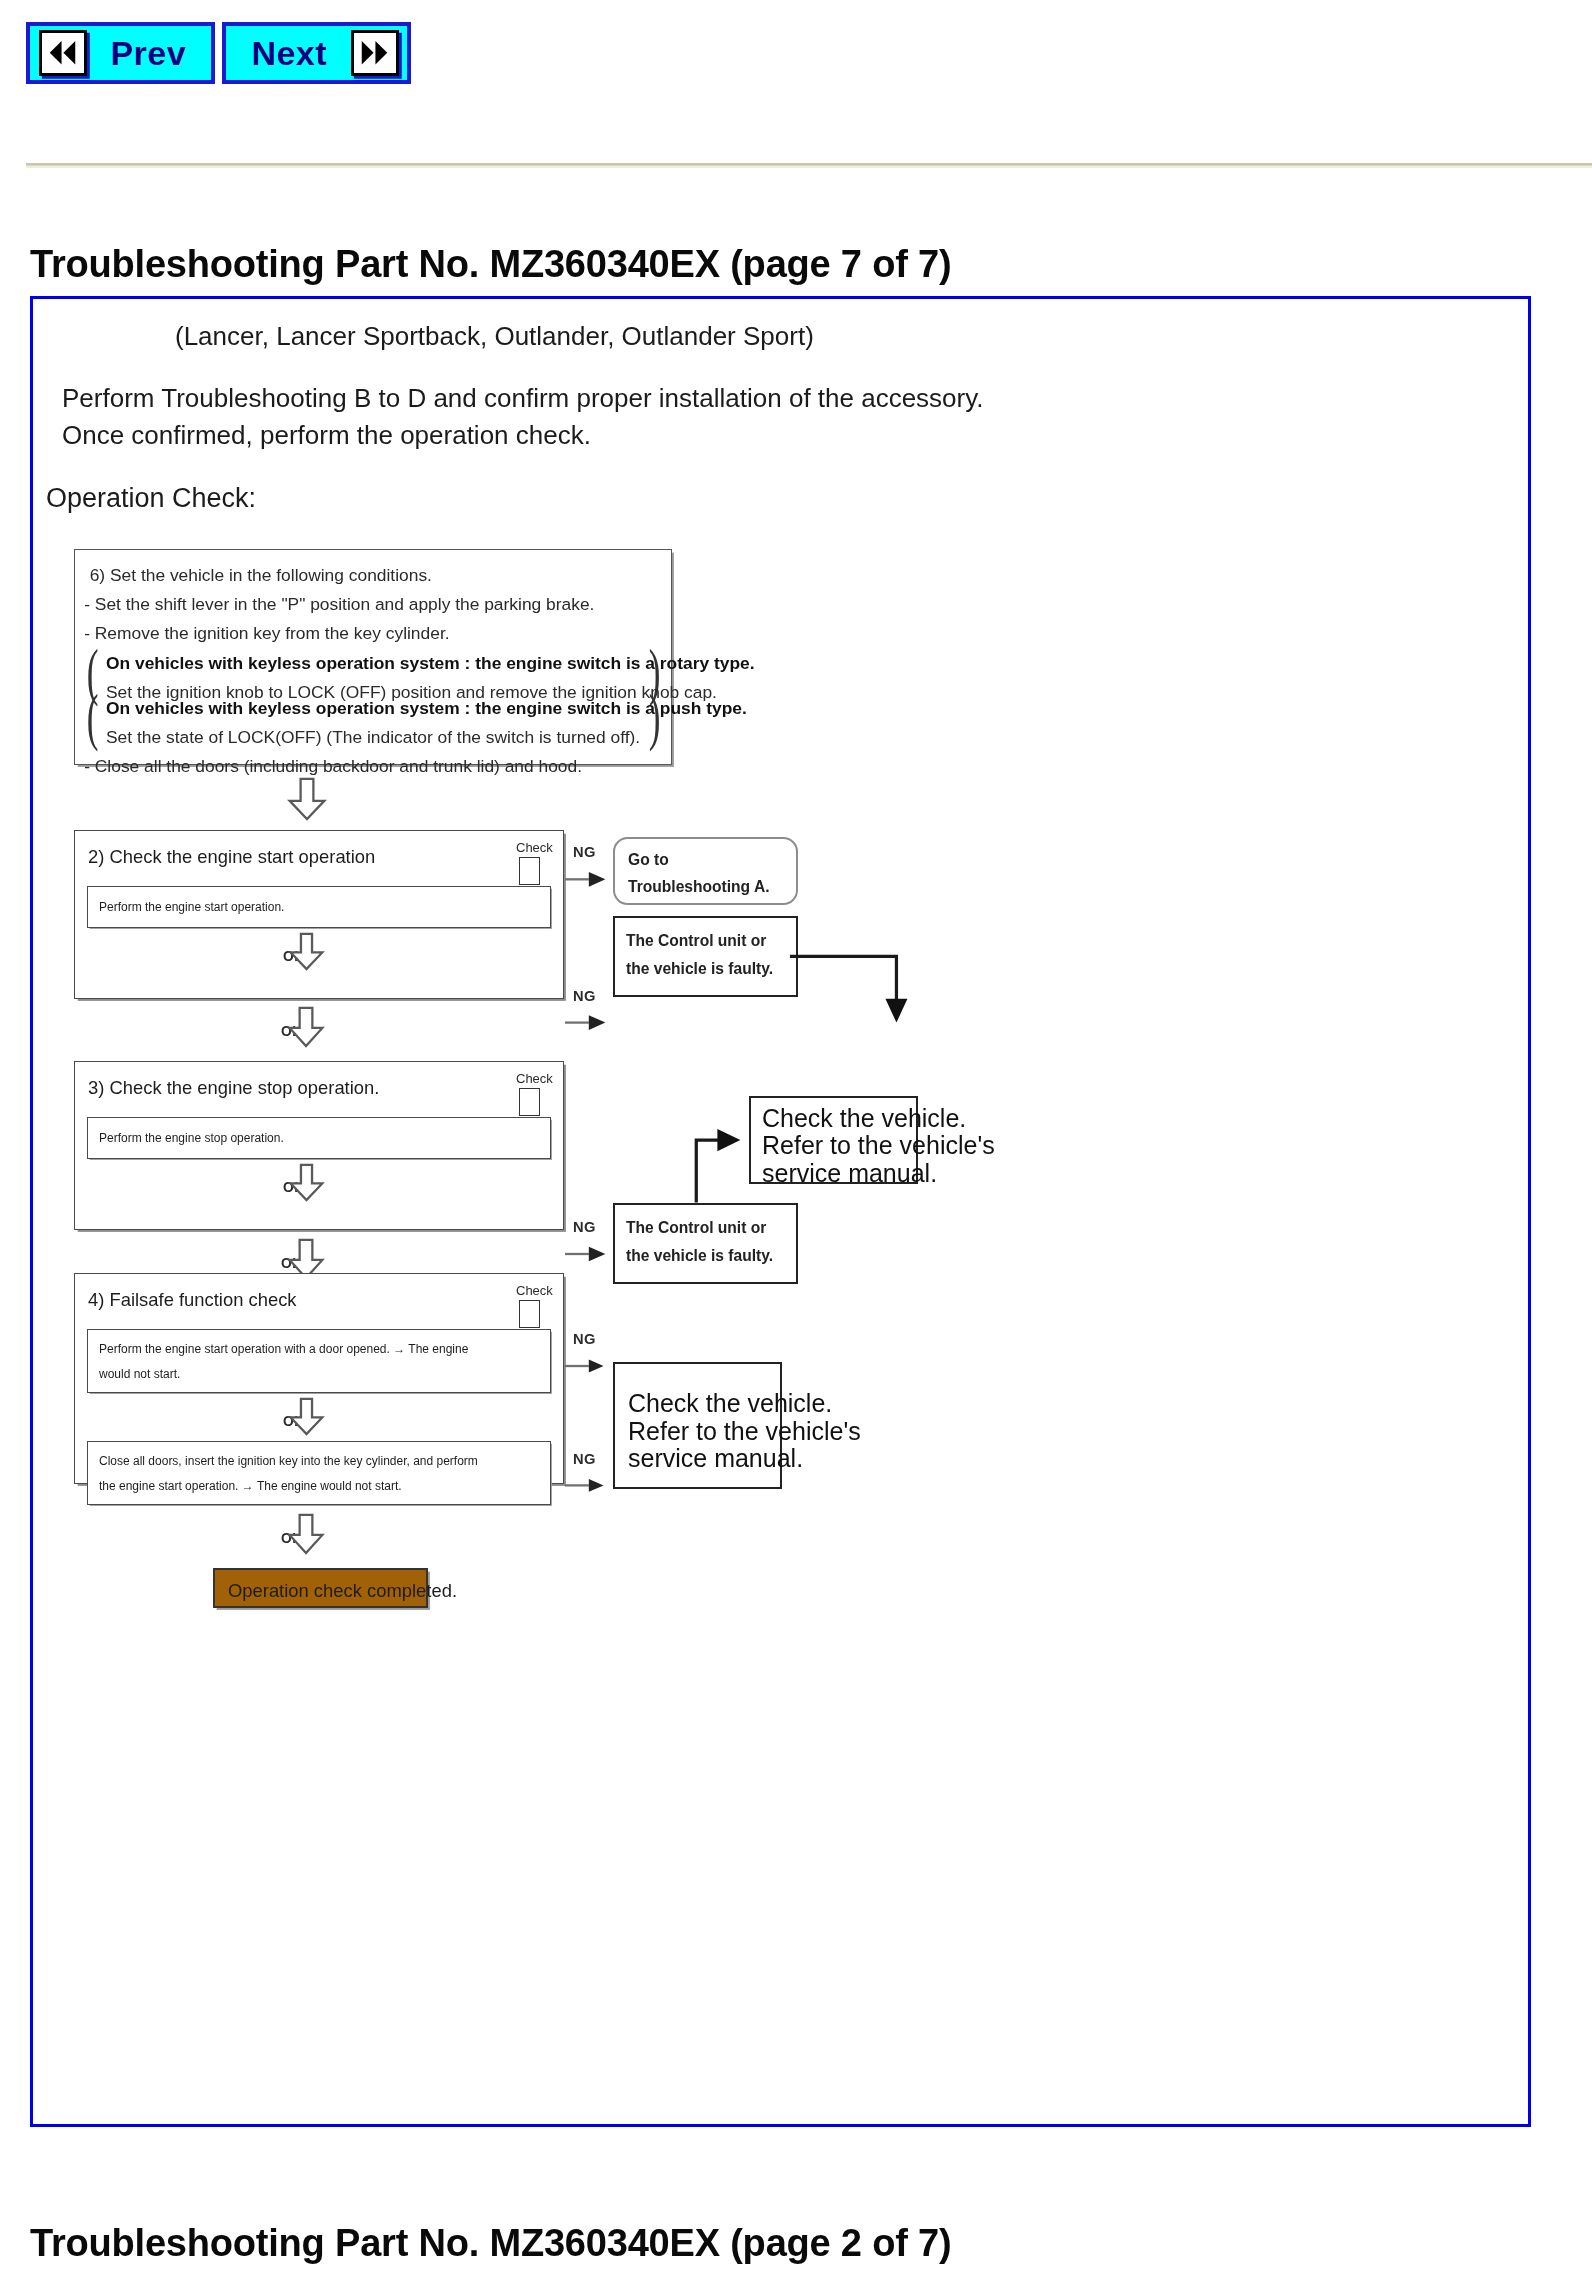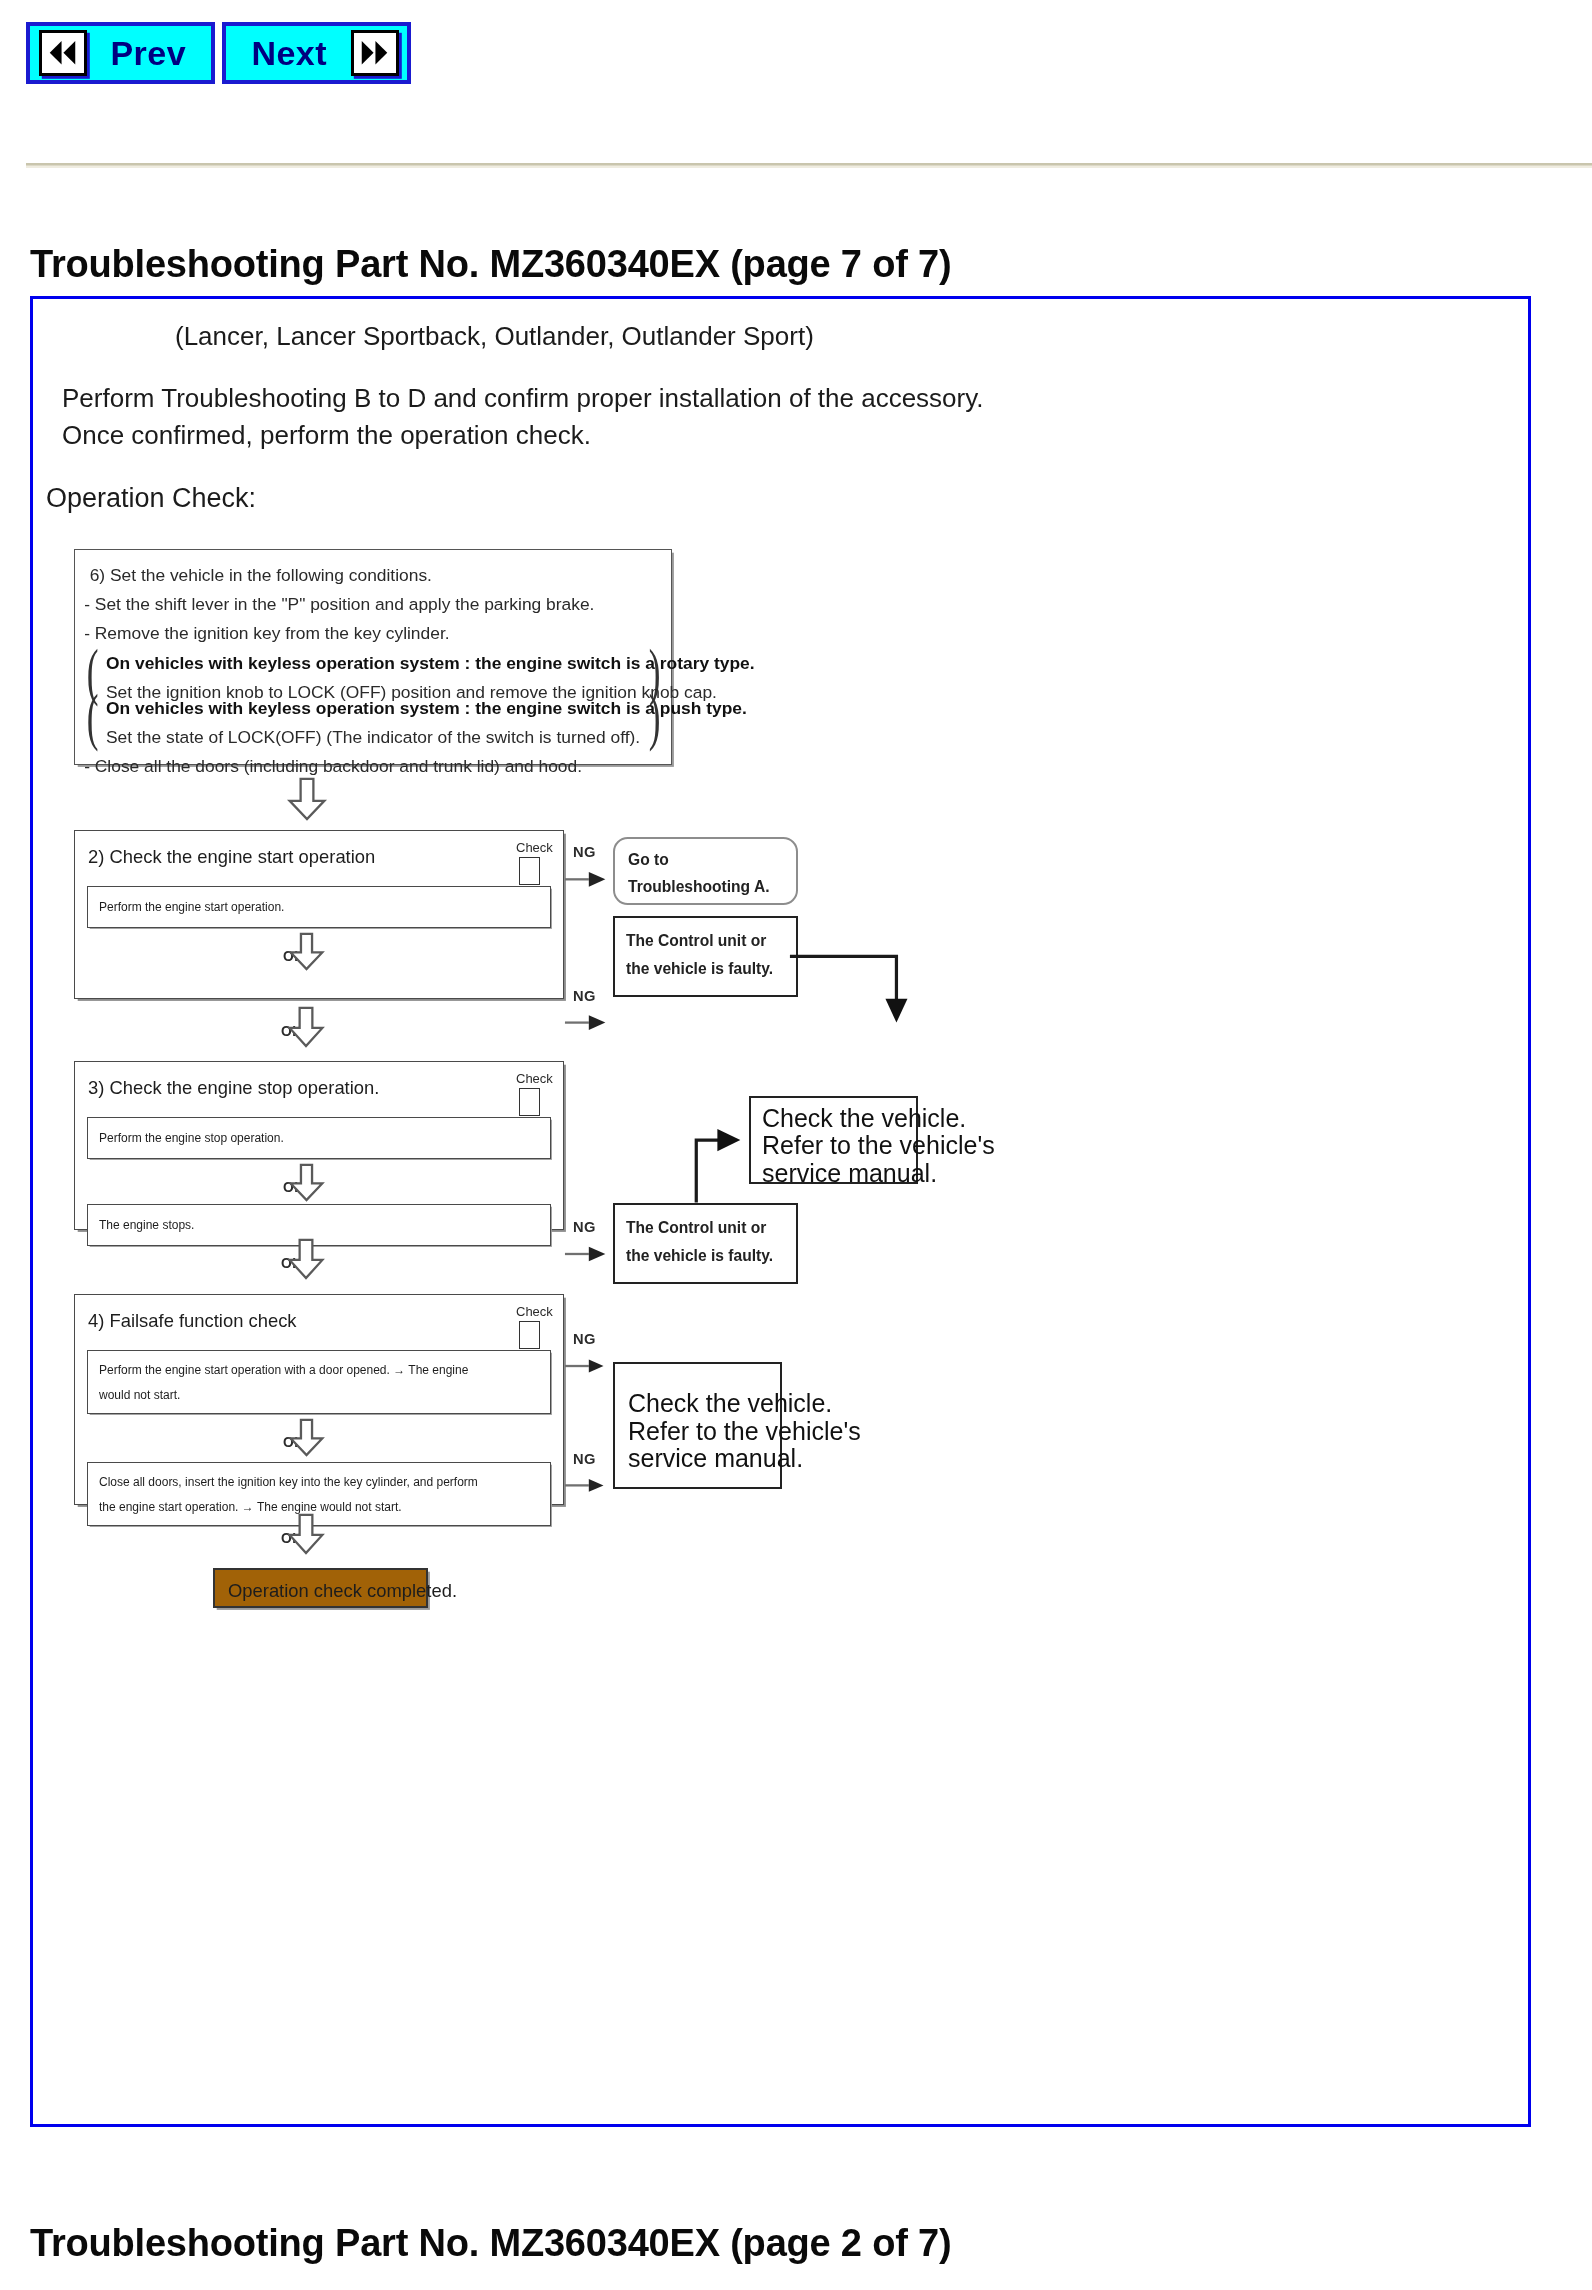--- a/index.html
+++ b/index.html
@@ -191,23 +191,20 @@
       <span class="txt" style="left:11px;top:7.3px;">Perform the engine stop operation.</span>
     </div>
 
     <div class="oklbl" style="left:188px;top:118px;">OK</div>
     <div class="blockarrow" style="left:213px;top:101px;">
       <svg width="37" height="39" viewBox="0 0 40 42">
           <polygon points="14,2 26,2 26,22 37,22 20,40 3,22 14,22" fill="#ffffff" stroke="#5a5a5a" stroke-width="2.5"></polygon>
         </svg>
     </div>
 
-    <div class="innerbox" style="left:12px;top:142px;width:464px;height:42px;">
-      <span class="txt" style="left:11px;top:7.3px;">The engine stops.</span>
-    </div>
   </div>
 
   <div class="nglbl" style="left:540px;top:920px;">NG</div>
 
   <svg class="conn" style="left:0;top:0;width:1501px;height:1831px;" viewBox="0 0 1634 1994" width="1501" height="1831">
     <line x1="579" y1="1040" x2="605" y2="1040" stroke="#707070" stroke-width="2.5"></line>
     <polygon points="605,1032 623,1040 605,1048" fill="#222"></polygon>
   </svg>
 
   <div class="resbox" style="left:571px;top:904px;width:185px;height:81px;">
@@ -226,21 +223,21 @@
     <span class="rtxt rbig" style="left:11px;top:58px;">service manual.</span>
   </div>
 
   <div class="oklbl" style="left:228px;top:957px;">OK</div>
   <div class="blockarrow" style="left:253px;top:939px;">
     <svg width="40" height="42" viewBox="0 0 44 46">
         <polygon points="15,2 29,2 29,24 40,24 22,44 4,24 15,24" fill="#ffffff" stroke="#5a5a5a" stroke-width="2.5"></polygon>
       </svg>
   </div>
 
-  <div class="stepbox" style="left:41px;top:995px;width:490px;height:211px;">
+  <div class="stepbox" style="left:41px;top:974px;width:490px;height:211px;">
     <div class="steplabel" style="left:13px;top:14.7px;">4) Failsafe function check</div>
     <div class="checklabel" style="left:441px;top:9.2px;">Check</div>
     <div class="checkbox" style="left:444px;top:26px;"></div>
 
     <div class="innerbox" style="left:12px;top:55px;width:464px;height:64px;">
       <span class="txt" style="left:11px;top:5.5px;">Perform the engine start operation with a door opened. → The engine</span>
       <span class="txt" style="left:11px;top:31px;">would not start.</span>
     </div>
 
     <div class="oklbl" style="left:188px;top:140px;">OK</div>

